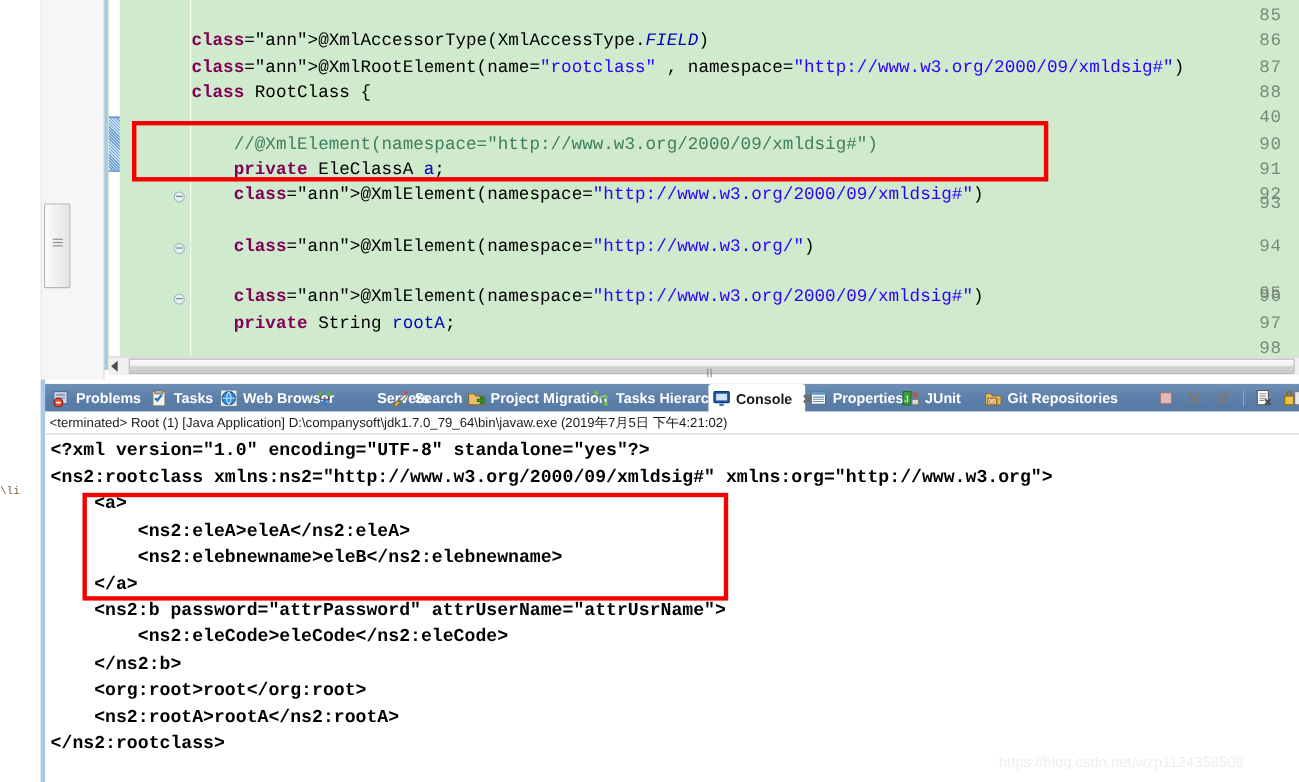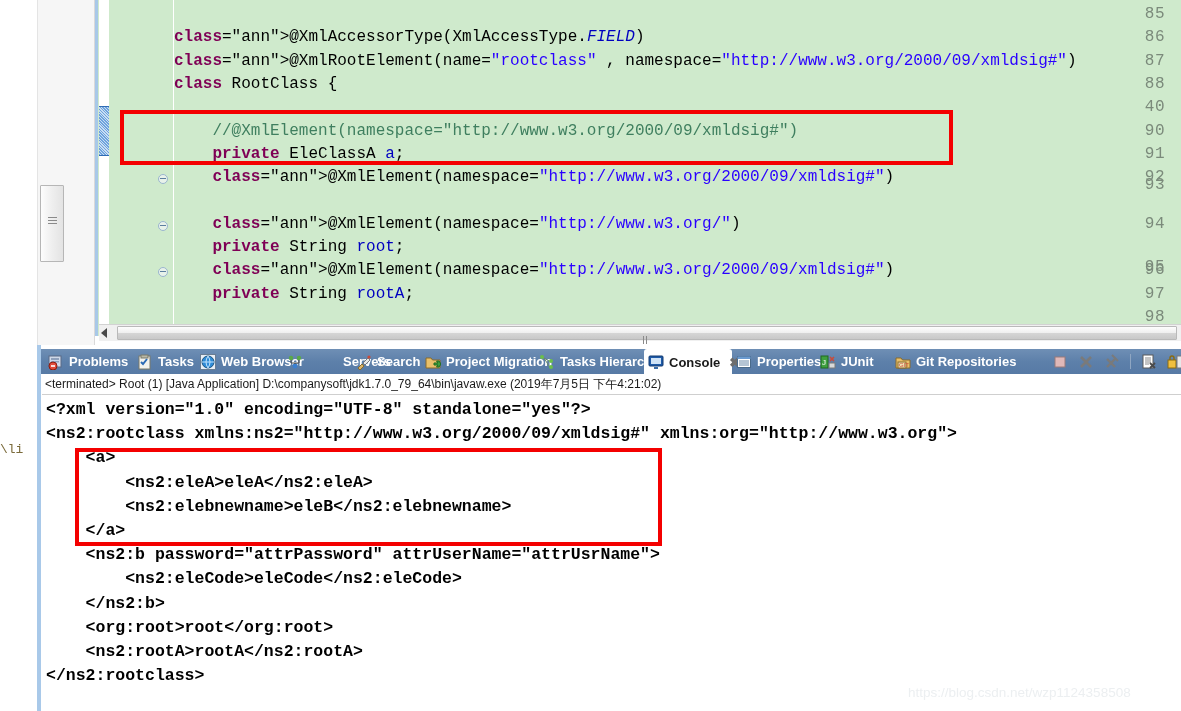--- a/index.html
+++ b/index.html
@@ -31,21 +31,21 @@
     border: 1px solid #b6b6b6; border-radius: 1px;
   }
   .rail-scroll-thumb .grip {
     position: absolute; left: 7px; top: 31px; width: 9px; height: 9px;
   }
   .rail-scroll-thumb .grip i {
     display:block; height:1px; background:#8a8a8a; margin-bottom:2px;
   }
   .rail-fragment {
     position: absolute; left: 0px; top: 442px; width: 34px;
-    font-family: "Liberation Mono", monospace; font-size: 13px;
+    font-family: "Liberation Mono", monospace; font-size: 10px;
     color: #7a6a3a; white-space: nowrap;
   }
 
   
   .editor-pane {
     position: absolute; left: 95px; top: 0; width: 1086px; height: 336px;
     background: #cfeacc;
     border-left: 3px solid #a8c8e8;
     box-sizing: border-box;
   }
@@ -211,21 +211,20 @@
   <div class="gutter"></div>
   <div class="gutter-sep"></div>
   <div class="code-area" id="code-area">
       <div class="cline" style="top: 28.3px;"><span <span="" class="kw">class</span>="ann"&gt;@XmlAccessorType(XmlAccessType.<span class="stat">FIELD</span>)</div>
       <div class="cline" style="top: 51.6px;"><span <span="" class="kw">class</span>="ann"&gt;@XmlRootElement(name=<span class="str">"rootclass"</span> , namespace=<span class="str">"http://www.w3.org/2000/09/xmldsig#"</span>)</div>
       <div class="cline" style="top: 74.9px;"><span class="kw">class</span> RootClass {</div>
       <div class="cline" style="top: 121.5px;">    <span class="cmt">//@XmlElement(namespace="http://www.w3.org/2000/09/xmldsig#")</span></div>
       <div class="cline" style="top: 144.8px;">    <span class="kw">private</span> EleClassA <span class="fld">a</span>;</div>
       <div class="cline" style="top: 168.1px;">    <span <span="" class="kw">class</span>="ann"&gt;@XmlElement(namespace=<span class="str">"http://www.w3.org/2000/09/xmldsig#"</span>)</div>
       <div class="cline" style="top: 214.7px;">    <span <span="" class="kw">class</span>="ann"&gt;@XmlElement(namespace=<span class="str">"http://www.w3.org/"</span>)</div>
-      <div class="cline" style="top: 238px;">    <span class="kw">private</span> String <span class="fld">root</span>;</div>
       <div class="cline" style="top: 261.3px;">    <span <span="" class="kw">class</span>="ann"&gt;@XmlElement(namespace=<span class="str">"http://www.w3.org/2000/09/xmldsig#"</span>)</div>
       <div class="cline" style="top: 284.6px;">    <span class="kw">private</span> String <span class="fld">rootA</span>;</div>
     </div>
   <div id="gutter-nums">
       <div class="ln" style="top: 5px;">85</div>
       <div class="ln" style="top: 28.3px;">86</div>
       <div class="ln" style="top: 51.6px;">87</div>
       <div class="ln" style="top: 74.9px;">88</div>
       <div class="ln" style="top: 98.2px;">40</div>
       <div class="ln" style="top: 121.5px;">90</div>

